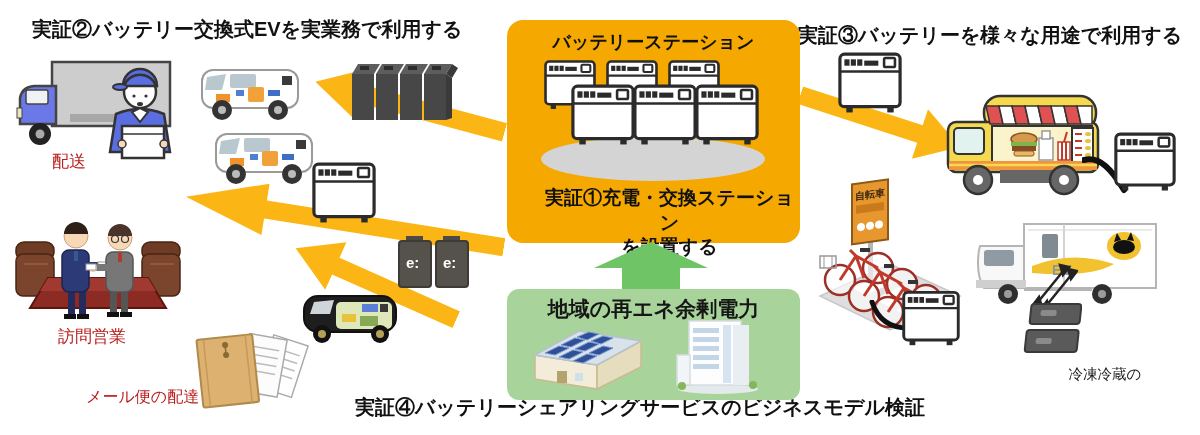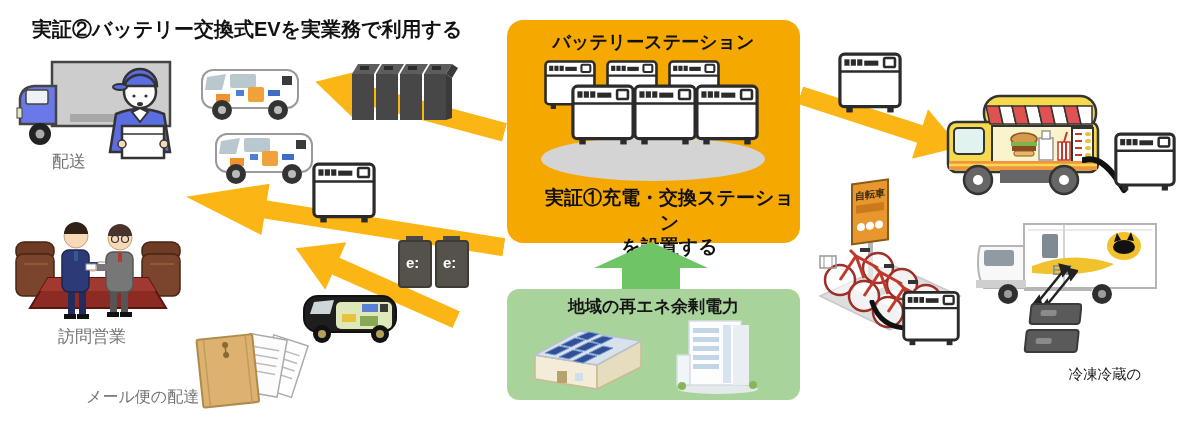--- a/index.html
+++ b/index.html
@@ -7,26 +7,26 @@
     --arrow-yellow:#FBB615;
     --panel-green:#A8D49B;
     --arrow-green:#6FC465;
     --outline:#2B2B2B;
   }
   html,body{margin:0;padding:0;background:#fff;}
   .stage{position:relative;width:1200px;height:435px;background:#ffffff;overflow:hidden;
          font-family:"Liberation Sans",sans-serif;color:#111;}
   .abs{position:absolute;}
   .ttl{font-weight:bold;font-size:20px;white-space:nowrap;color:#111;letter-spacing:0;}
-  .lbl{font-size:17px;color:#737373;white-space:nowrap;}
+  .lbl{font-size:17px;color:#b91c1c;white-space:nowrap;}
   .panel-yellow{background:var(--panel-yellow);border-radius:16px;}
   .panel-green{background:var(--panel-green);border-radius:12px;}
   .bs-title{width:100%;text-align:center;font-size:18px;font-weight:bold;color:#111;margin-top:10px;}
   .bs-caption{left:0;right:0;top:166px;text-align:center;font-size:19px;font-weight:bold;line-height:1.3;color:#111;padding-left:32px;}
-  .re-label{left:0;right:0;top:6px;text-align:center;font-size:17px;font-weight:600;color:#161616;}
+  .re-label{left:0;right:0;top:6px;text-align:center;font-size:21px;font-weight:600;color:#161616;}
   .ay{fill:var(--arrow-yellow);}
   .ag{fill:var(--arrow-green);}
   .pack-label{position:absolute;color:#fff;font-weight:bold;font-size:15px;font-family:"Liberation Sans",sans-serif;}
   .ev-label{font-weight:bold;font-size:14px;color:#8d959b;letter-spacing:1px;}
   .reefer-cap{text-align:center;font-size:14.5px;line-height:1.45;color:#161616;margin-top:28px;}
   svg{display:block;}
 </style>
 </head>
 <body>
 
@@ -48,20 +48,22 @@
     </symbol>
     <symbol id="sym-arrow-right" viewBox="0 0 100 40" preserveAspectRatio="none">
       <polygon points="0,13 75,13 75,0 100,20 75,40 75,27 0,27"></polygon>
     </symbol>
   </defs>
 </svg>
 
 <div class="stage">
 
   <div class="abs ttl" style="left:32px;top:16px;">実証②バッテリー交換式EVを実業務で利用する</div>
+  <div class="abs ttl" style="left:798px;top:22px;">実証③バッテリーを様々な用途で利用する</div>
+  <div class="abs ttl" style="left:300px;top:394px;width:680px;text-align:center;">実証④バッテリーシェアリングサービスのビジネスモデル検証</div>
 
   <svg class="abs" style="left:312px;top:80px;width:196px;height:54px;transform:rotate(15deg);">
       <use href="#sym-arrow-left" class="ay"></use>
     </svg>
   <svg class="abs" style="left:184px;top:196px;width:322px;height:52px;transform:rotate(9deg);">
       <use href="#sym-arrow-left" class="ay"></use>
     </svg>
   <svg class="abs" style="left:288px;top:258px;width:176px;height:52px;transform:rotate(24deg);">
       <use href="#sym-arrow-left" class="ay"></use>
     </svg>

